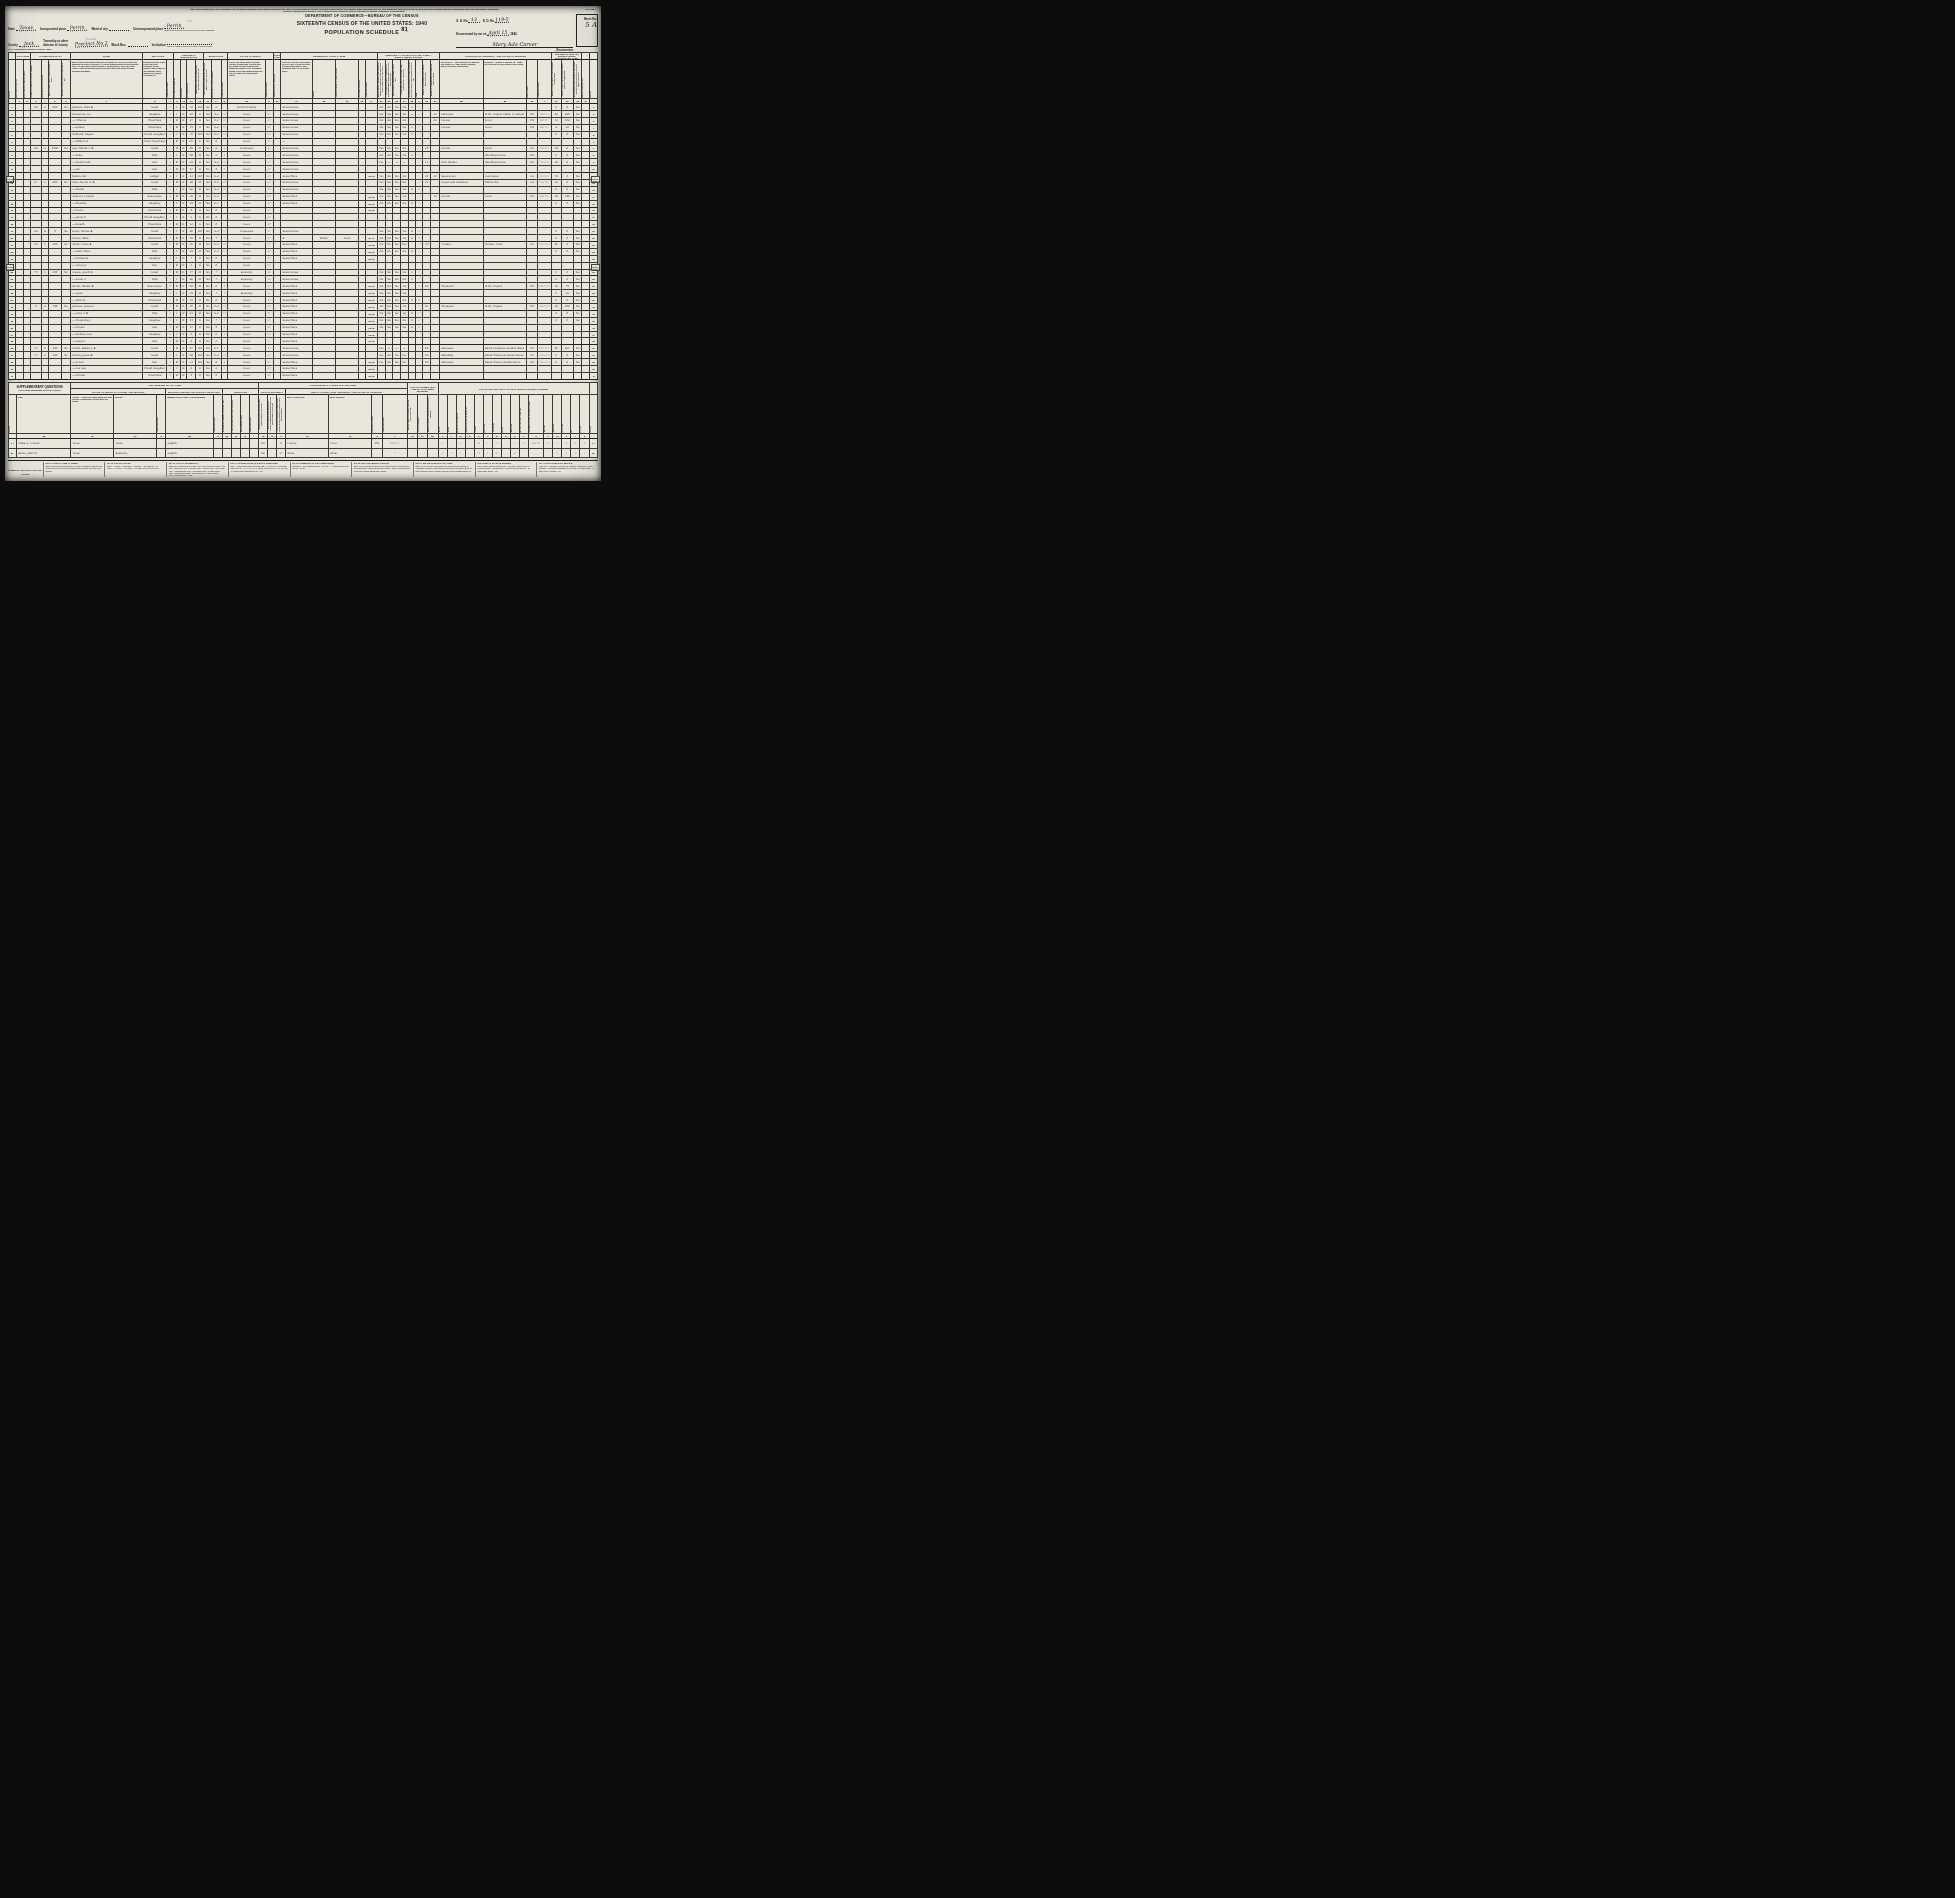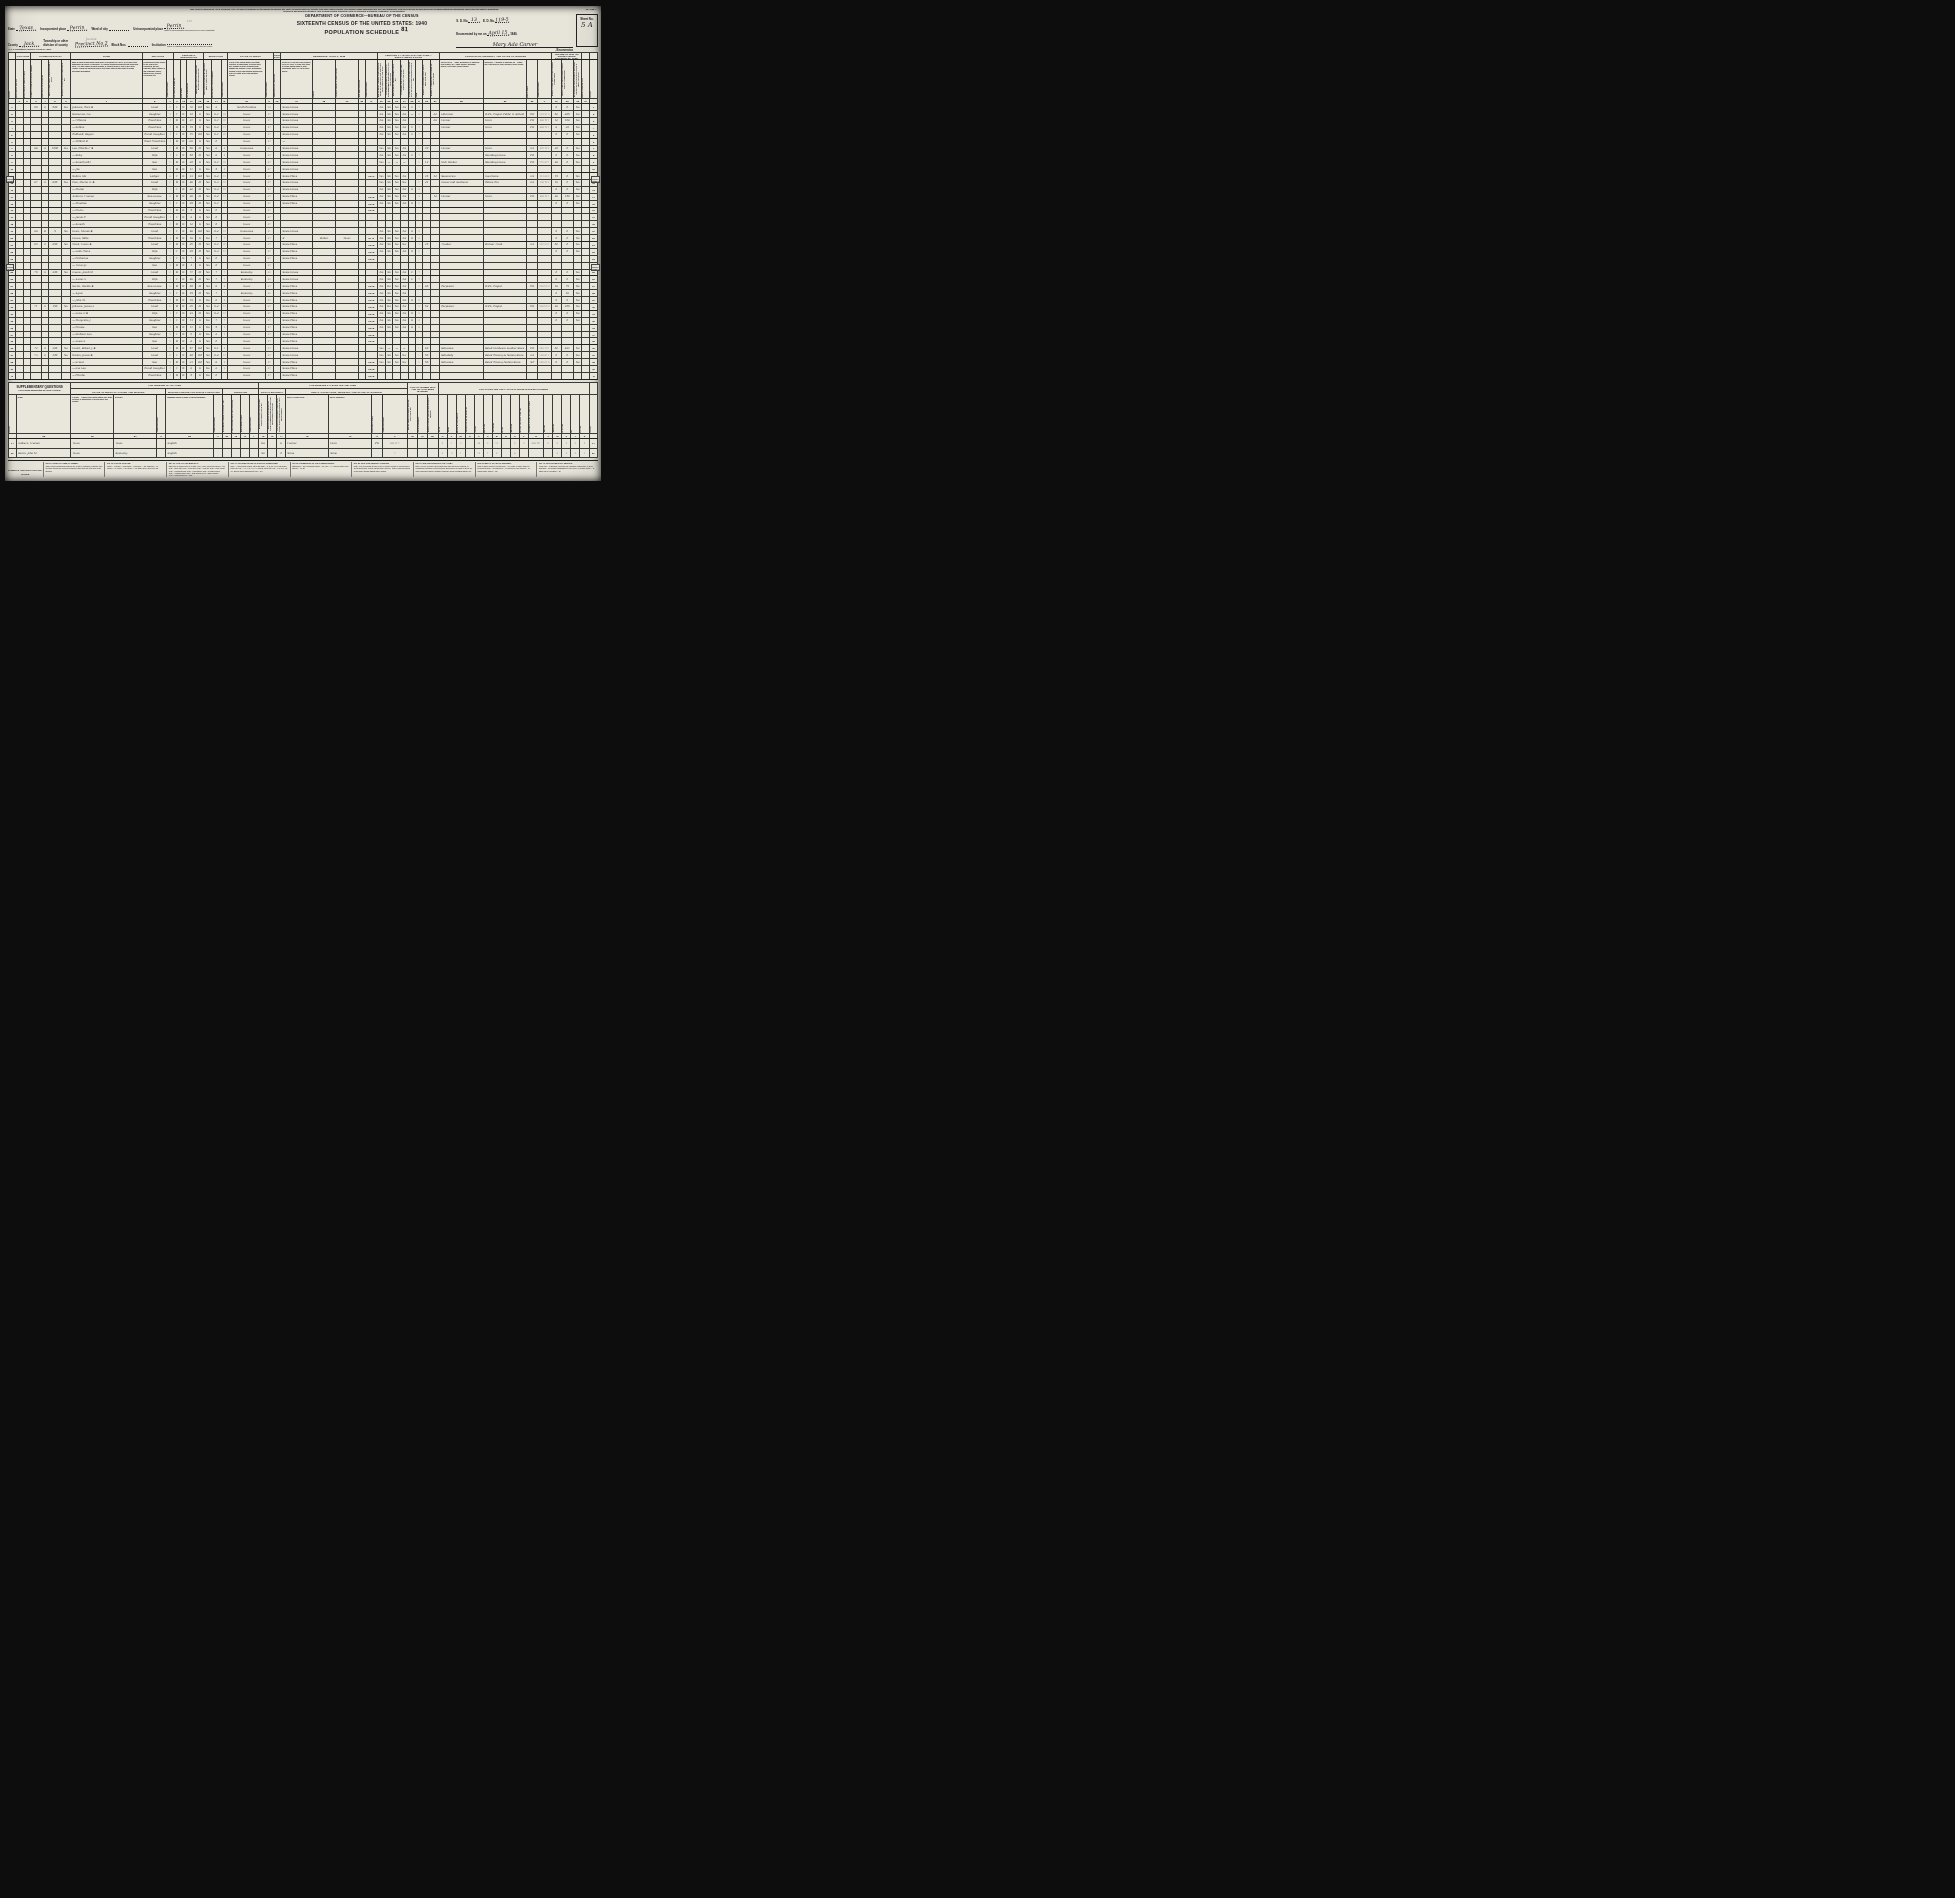--- a/index.html
+++ b/index.html
@@ -23,21 +23,21 @@
   .pencil{color:#8b8b86;}
   .sub{font-weight:normal;font-size:1.8px;display:block;text-align:center;}
   .hdr-mid{flex:1;text-align:center;}
   .t1{font-size:3.7px;font-weight:bold;letter-spacing:0.2px;}
   .t2{font-size:4.9px;font-weight:bold;margin-top:2.3px;letter-spacing:0.2px;}
   .t3{font-size:5.5px;font-weight:bold;margin-top:3.1px;letter-spacing:0.4px;position:relative;display:inline-block;}
   .stamp81{position:absolute;right:-8.6px;top:-2.3px;font-size:5.9px;font-weight:bold;color:#111;transform:rotate(3deg);}
   .hdr-right{flex:0 0 24%;font-size:2.9px;font-weight:bold;display:flex;}
   .enumcol{flex:1;padding-top:3.1px;}
   .enumrow{display:flex;align-items:flex-end;margin-bottom:3.9px;}
-  .sheetbox{border:0.8px solid #222;width:20.3px;height:29px;margin-left:2.3px;text-align:center;padding-top:1.6px;}
+  .sheetbox{border:0.8px solid #222;width:20.3px;height:29px;margin-left:2.3px;text-align:right;padding-top:1.6px;}
   .sheetbox .hw{font-size:7px;}
   .sig{border-bottom:0.4px solid #222;display:block;margin-top:5.5px;text-align:center;font-size:5.1px;}
   .printing{font-size:1.8px;font-weight:bold;margin:1.6px 0 0.8px 0.8px;}
   
   .twrap{position:relative;}
   table{border-collapse:collapse;table-layout:fixed;width:100%;background:#e9e6dc;}
   th,td{border:0.4px solid #3a3a38;padding:0;overflow:hidden;}
   th.grp{font-size:2.3px;font-weight:bold;height:5.5px;border-bottom:0.8px solid #222;background:#e9e6dc;letter-spacing:0.1px;}
   th.band{font-size:2.3px;font-weight:bold;height:4.7px;}
   th.vlbl{height:36px;vertical-align:bottom;}

